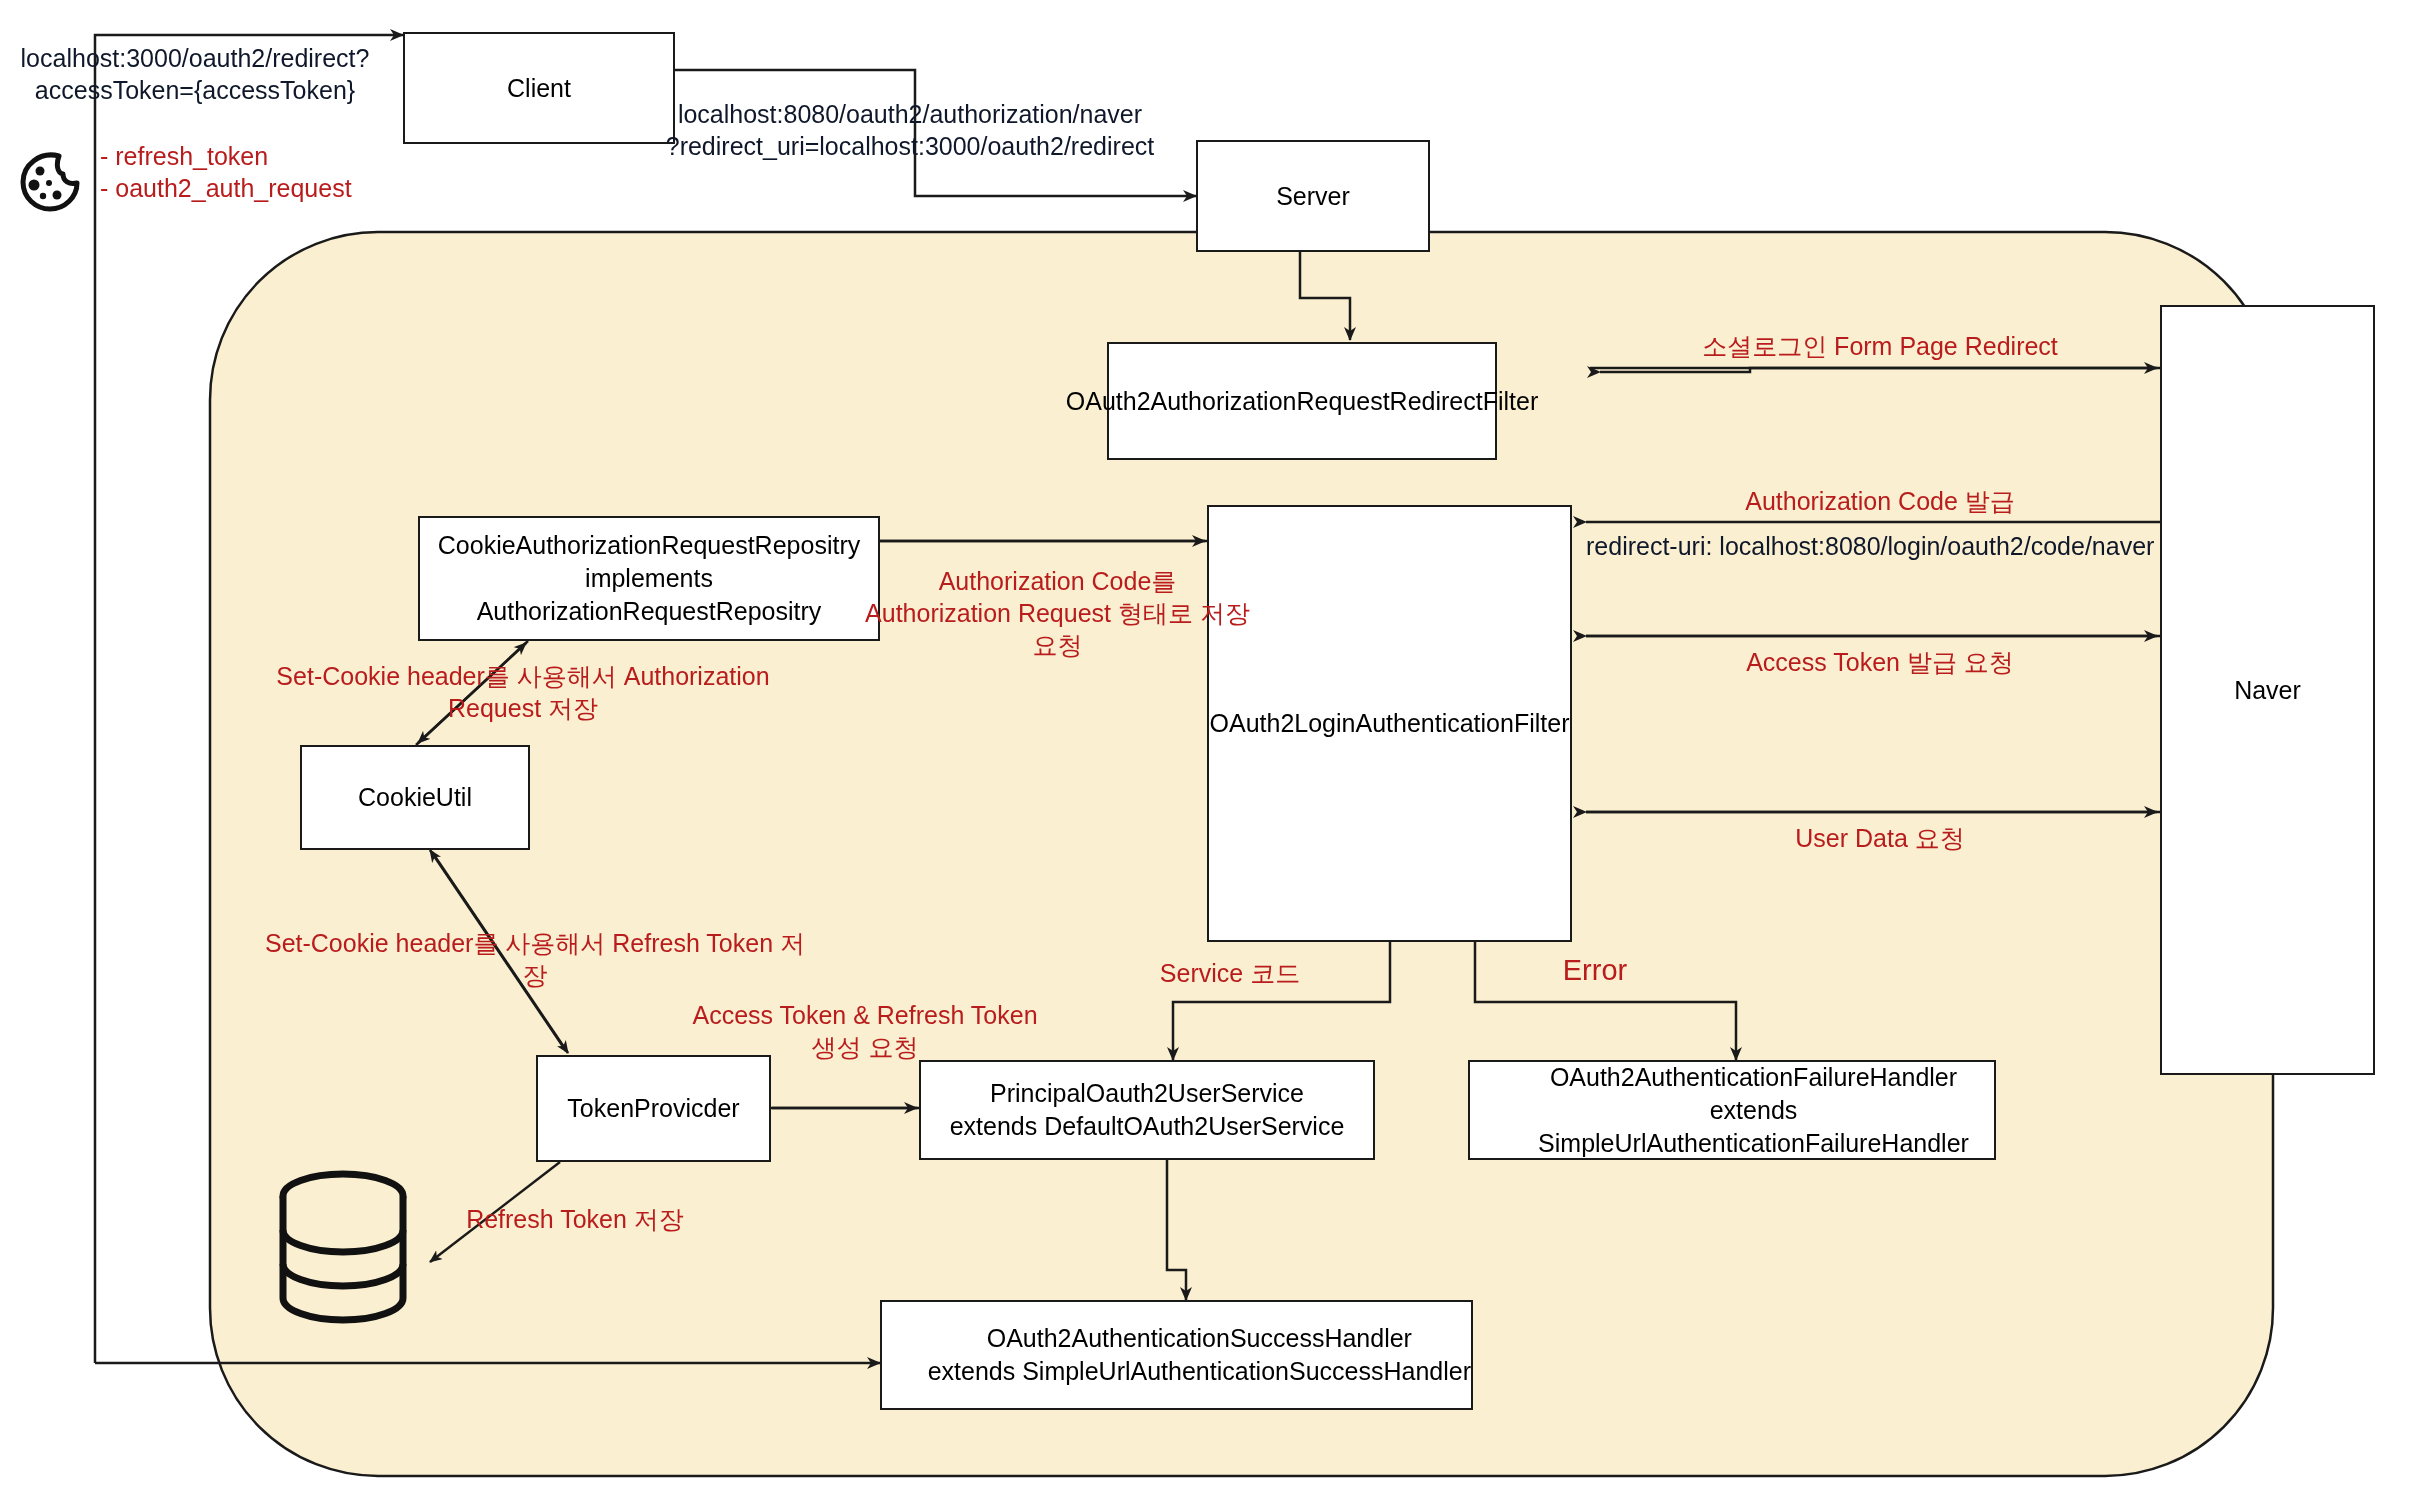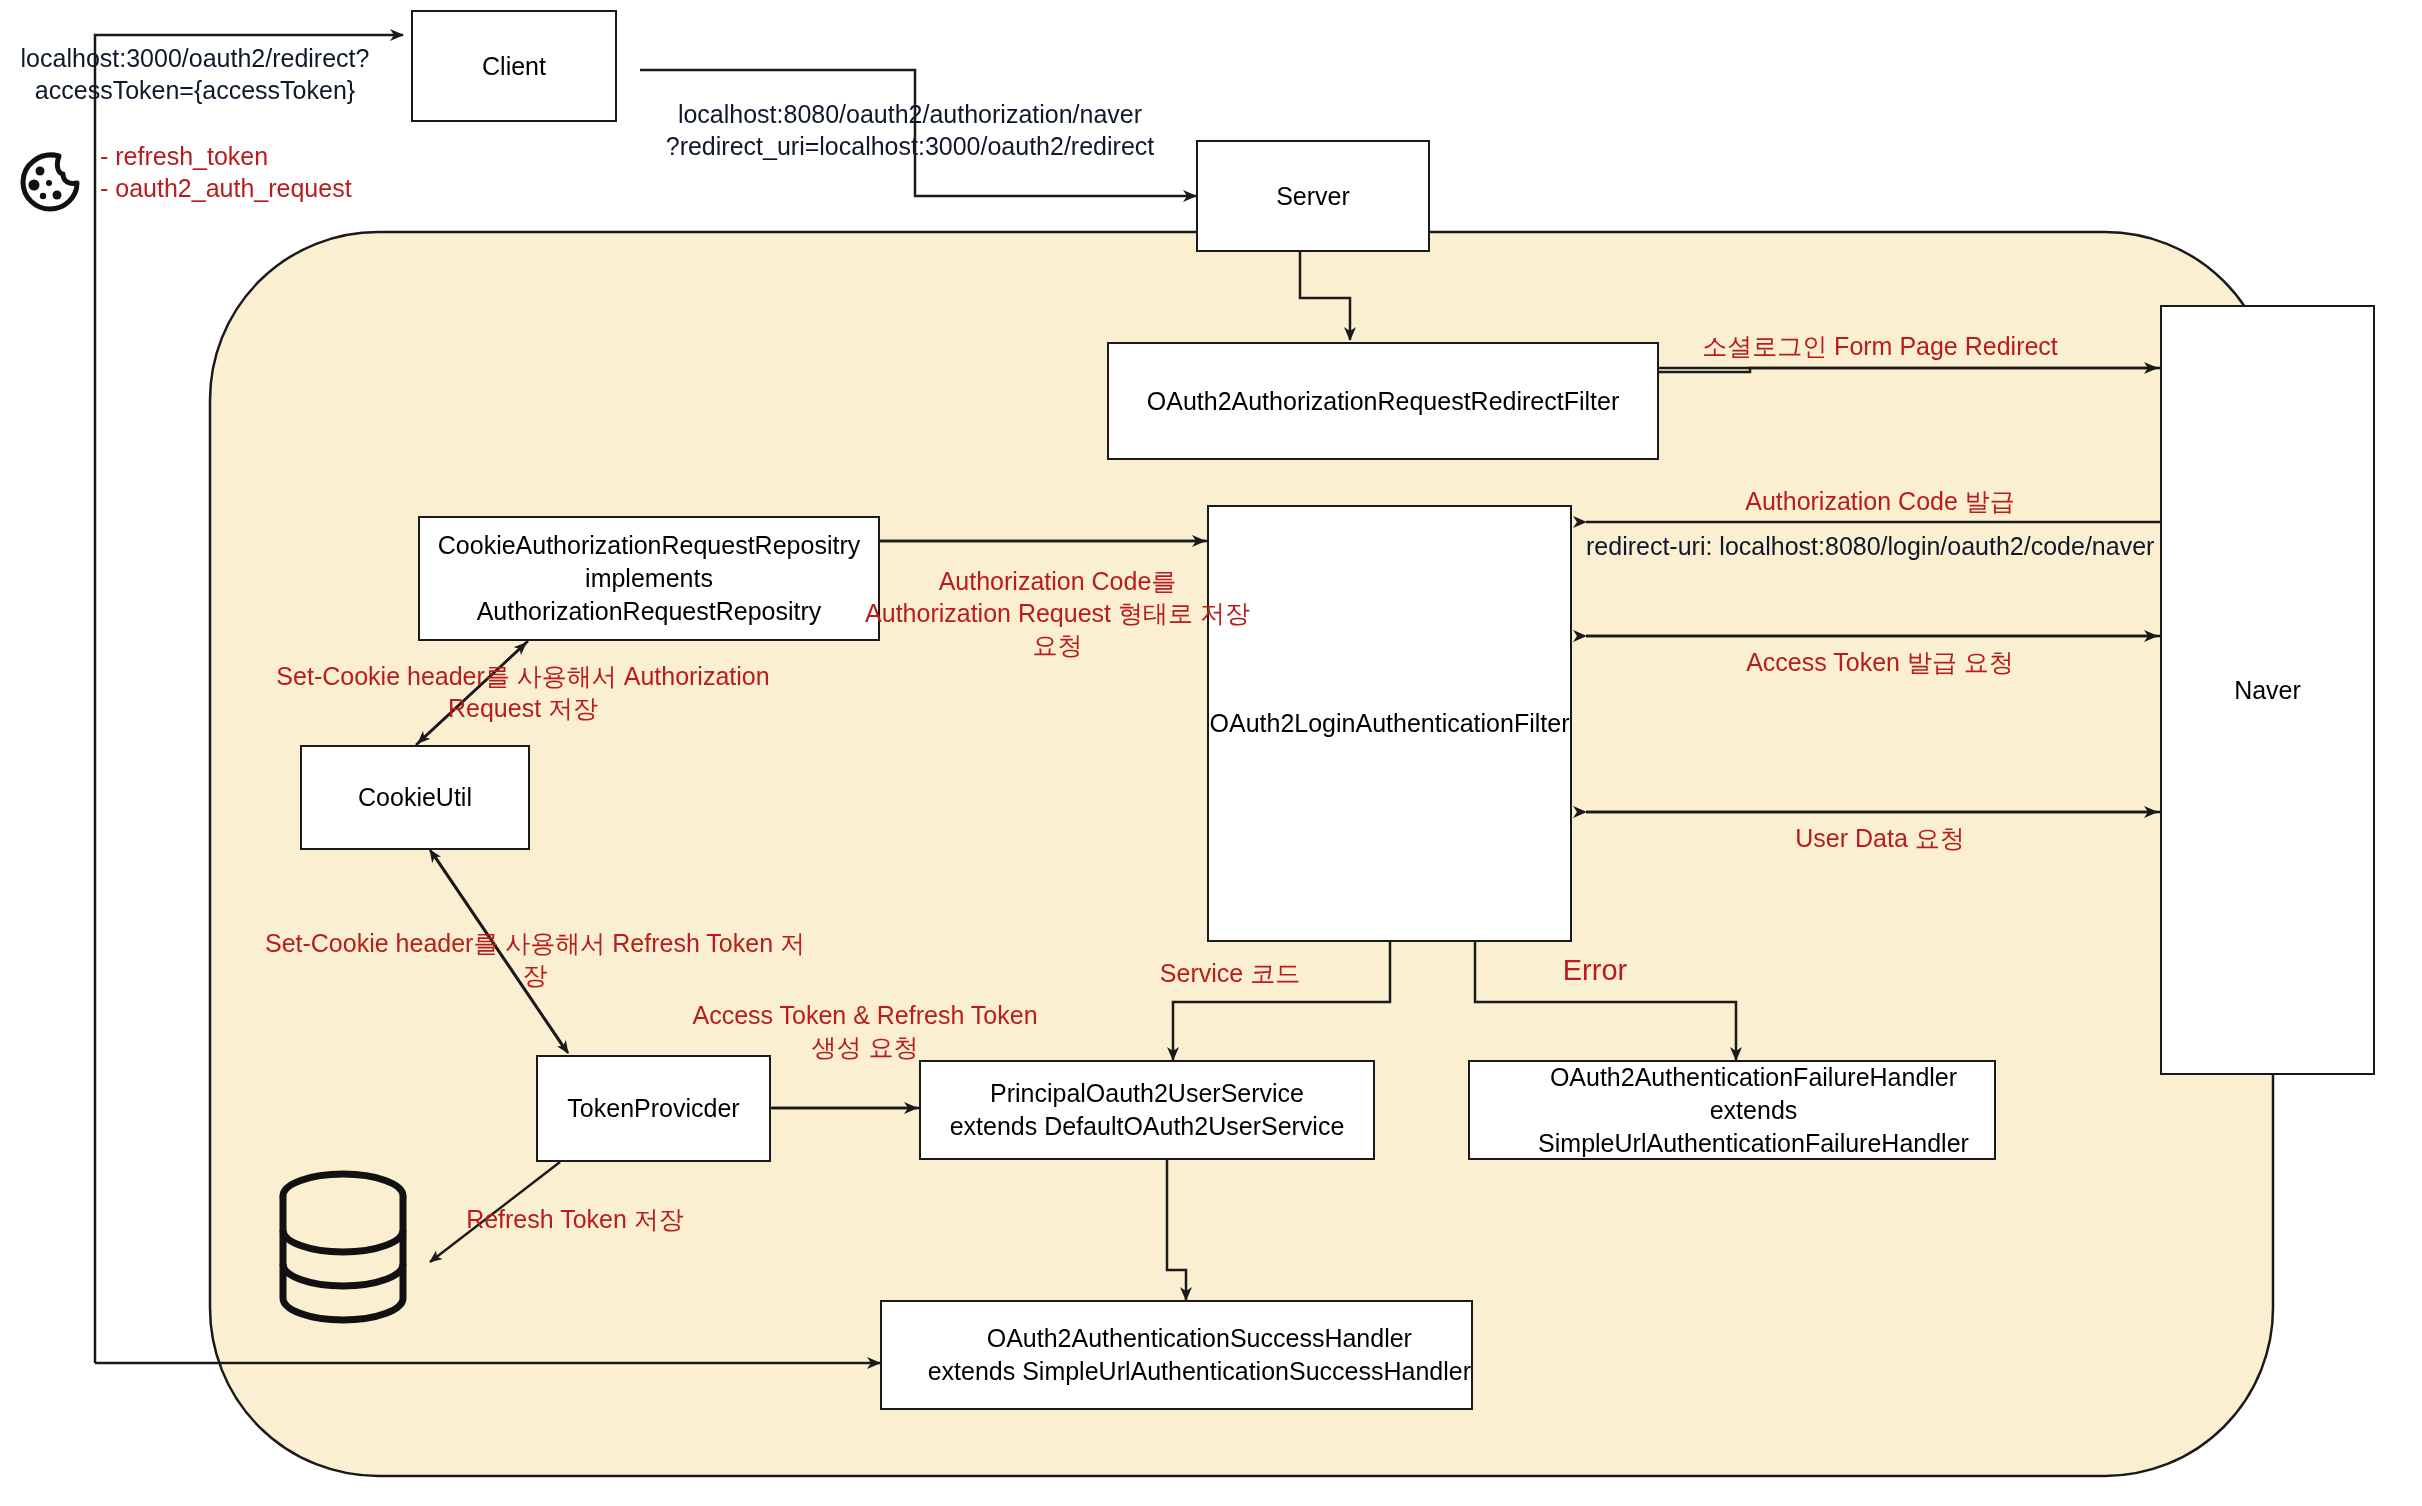--- a/index.html
+++ b/index.html
@@ -70,33 +70,33 @@
     <path d="M919,1108 L770,1108" fill="none" stroke="#1a1a1a" stroke-width="2.5" marker-end="url(#ahb)"></path>
 
     <path d="M1390,942 L1390,1002 L1173,1002 L1173,1060" fill="none" stroke="#1a1a1a" stroke-width="2.5" marker-end="url(#ah)"></path>
 
     <path d="M1475,942 L1475,1002 L1736,1002 L1736,1060" fill="none" stroke="#1a1a1a" stroke-width="2.5" marker-end="url(#ah)"></path>
 
     <path d="M1167,1160 L1167,1270 L1186,1270 L1186,1300" fill="none" stroke="#1a1a1a" stroke-width="2.5" marker-end="url(#ah)"></path>
 
   </svg>
 
-  <div class="node" style="left:403px;top:10px;width:206px;height:112px;margin-left:8px;">
+  <div class="node" style="left:403px;top:32px;width:272px;height:112px;">
     <span>Client</span>
   </div>
 
   <div class="node" style="left:1196px;top:140px;width:234px;height:112px;">
     <span>Server</span>
   </div>
 
   <div class="node" style="left:2160px;top:305px;width:215px;height:770px;">
     <span>Naver</span>
   </div>
 
-  <div class="node" style="left:1107px;top:342px;width:552px;height:118px;">
+  <div class="node" style="left:1107px;top:342px;width:390px;height:118px;">
     <span>OAuth2AuthorizationRequestRedirectFilter</span>
   </div>
 
   <div class="node" style="left:418px;top:516px;width:462px;height:125px;">
     <span>CookieAuthorizationRequestRepositry
 implements AuthorizationRequestRepositry</span>
   </div>
 
   <div class="node" style="left:300px;top:745px;width:230px;height:105px;">
     <span>CookieUtil</span>

